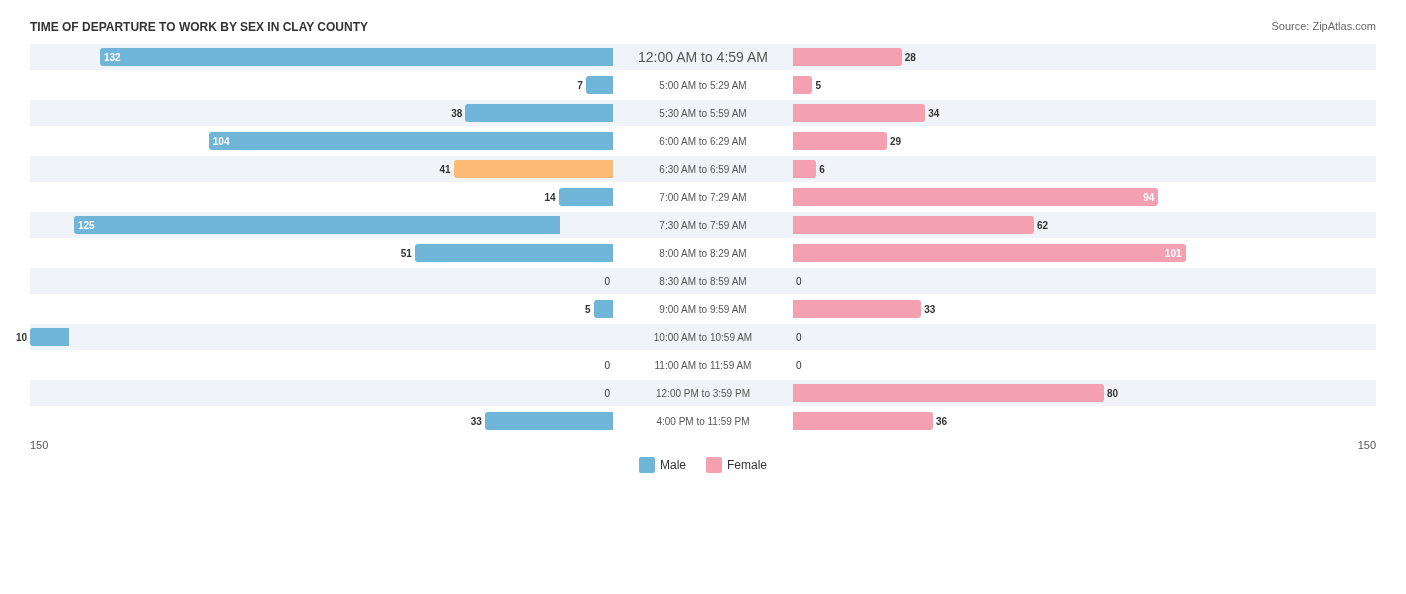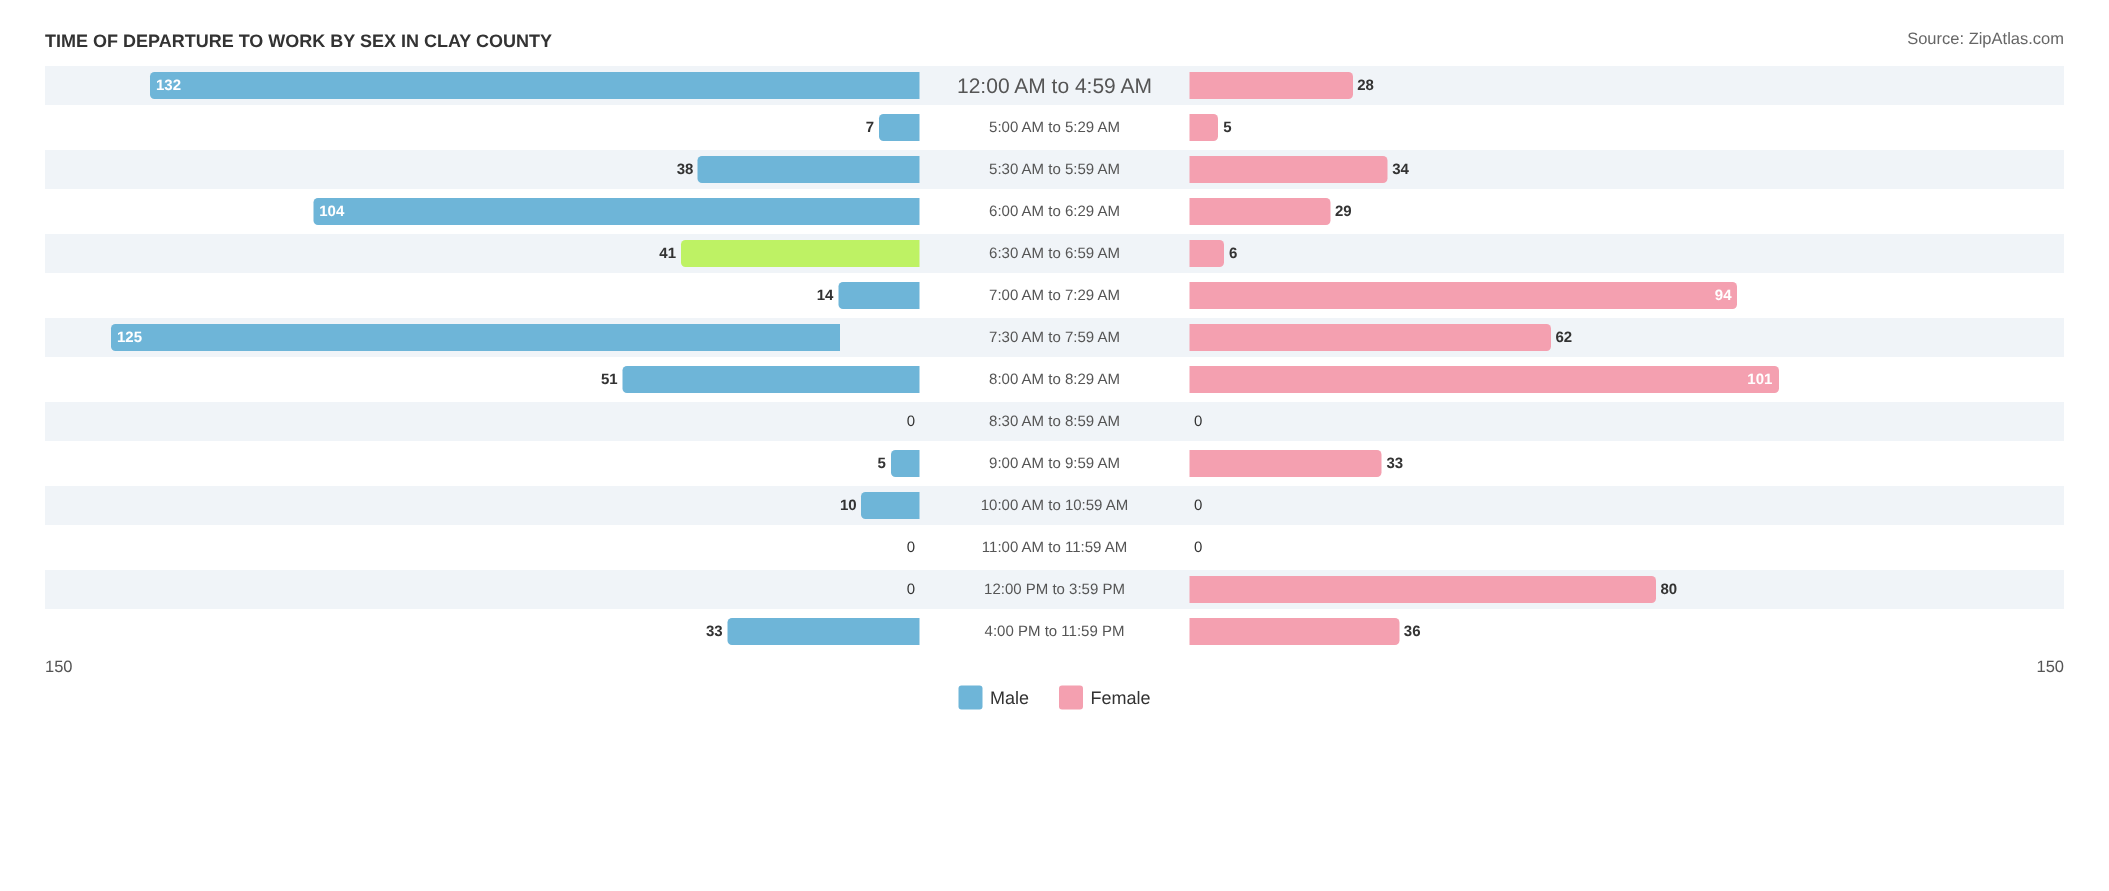--- a/index.html
+++ b/index.html
@@ -122,21 +122,21 @@
         </div>
         <div style="position: absolute; left: 50%; transform: translateX(-50%); font-size: 10px; color: rgb(85, 85, 85); white-space: nowrap; z-index: 10; pointer-events: none;">6:00 AM to 6:29 AM</div>
         <div style="width: 50%; display: flex; align-items: center; justify-content: flex-start; height: 100%; padding-left: 90px; position: relative;">
           <div style="background: rgb(244, 160, 176); height: 18px; width: 94px; border-radius: 0px 3px 3px 0px; position: relative; display: flex; align-items: center;">
             <span style="font-size: 10px; font-weight: bold; white-space: nowrap; position: absolute; left: calc(100% + 3px); color: rgb(51, 51, 51);">29</span>
           </div>
         </div>
       </div>
       <div style="display: flex; align-items: center; height: 26px; margin-bottom: 2px; background: rgb(240, 244, 248); position: relative;">
         <div style="width: 50%; display: flex; align-items: center; justify-content: flex-end; height: 100%; padding-right: 90px; position: relative;">
-          <div style="background: #bef264; height: 18px; width: 159.353px; border-radius: 3px 0px 0px 3px; position: relative; display: flex; align-items: center;">
+          <div style="background: #fdba74; height: 18px; width: 159.353px; border-radius: 3px 0px 0px 3px; position: relative; display: flex; align-items: center;">
             <span style="font-size: 10px; font-weight: bold; white-space: nowrap; position: absolute; right: calc(100% + 3px); color: rgb(51, 51, 51);">41</span>
           </div>
         </div>
         <div style="position: absolute; left: 50%; transform: translateX(-50%); font-size: 10px; color: rgb(85, 85, 85); white-space: nowrap; z-index: 10; pointer-events: none;">6:30 AM to 6:59 AM</div>
         <div style="width: 50%; display: flex; align-items: center; justify-content: flex-start; height: 100%; padding-left: 90px; position: relative;">
           <div style="background: rgb(244, 160, 176); height: 18px; width: 23.32px; border-radius: 0px 3px 3px 0px; position: relative; display: flex; align-items: center;">
             <span style="font-size: 10px; font-weight: bold; white-space: nowrap; position: absolute; left: calc(100% + 3px); color: rgb(51, 51, 51);">6</span>
           </div>
         </div>
       </div>
@@ -195,21 +195,21 @@
           </div>
         </div>
         <div style="position: absolute; left: 50%; transform: translateX(-50%); font-size: 10px; color: rgb(85, 85, 85); white-space: nowrap; z-index: 10; pointer-events: none;">9:00 AM to 9:59 AM</div>
         <div style="width: 50%; display: flex; align-items: center; justify-content: flex-start; height: 100%; padding-left: 90px; position: relative;">
           <div style="background: rgb(244, 160, 176); height: 18px; width: 128.26px; border-radius: 0px 3px 3px 0px; position: relative; display: flex; align-items: center;">
             <span style="font-size: 10px; font-weight: bold; white-space: nowrap; position: absolute; left: calc(100% + 3px); color: rgb(51, 51, 51);">33</span>
           </div>
         </div>
       </div>
       <div style="display: flex; align-items: center; height: 26px; margin-bottom: 2px; background: rgb(240, 244, 248); position: relative;">
-        <div style="width: 50%; display: flex; align-items: center; justify-content: flex-end; height: 100%; padding-right: 90px; position: relative;">
+        <div style="width: 50%; display: flex; align-items: center; justify-content: flex-start; height: 100%; padding-right: 90px; position: relative;">
           <div style="background: rgb(110, 181, 216); height: 18px; width: 38.8667px; border-radius: 3px 0px 0px 3px; position: relative; display: flex; align-items: center;">
             <span style="font-size: 10px; font-weight: bold; white-space: nowrap; position: absolute; right: calc(100% + 3px); color: rgb(51, 51, 51);">10</span>
           </div>
         </div>
         <div style="position: absolute; left: 50%; transform: translateX(-50%); font-size: 10px; color: rgb(85, 85, 85); white-space: nowrap; z-index: 10; pointer-events: none;">10:00 AM to 10:59 AM</div>
         <div style="width: 50%; display: flex; align-items: center; justify-content: flex-start; height: 100%; padding-left: 90px; position: relative;">
           <span style="font-size: 10px; color: rgb(51, 51, 51); margin-left: 3px;">0</span>
         </div>
       </div>
       <div style="display: flex; align-items: center; height: 26px; margin-bottom: 2px; background: rgb(255, 255, 255); position: relative;">

